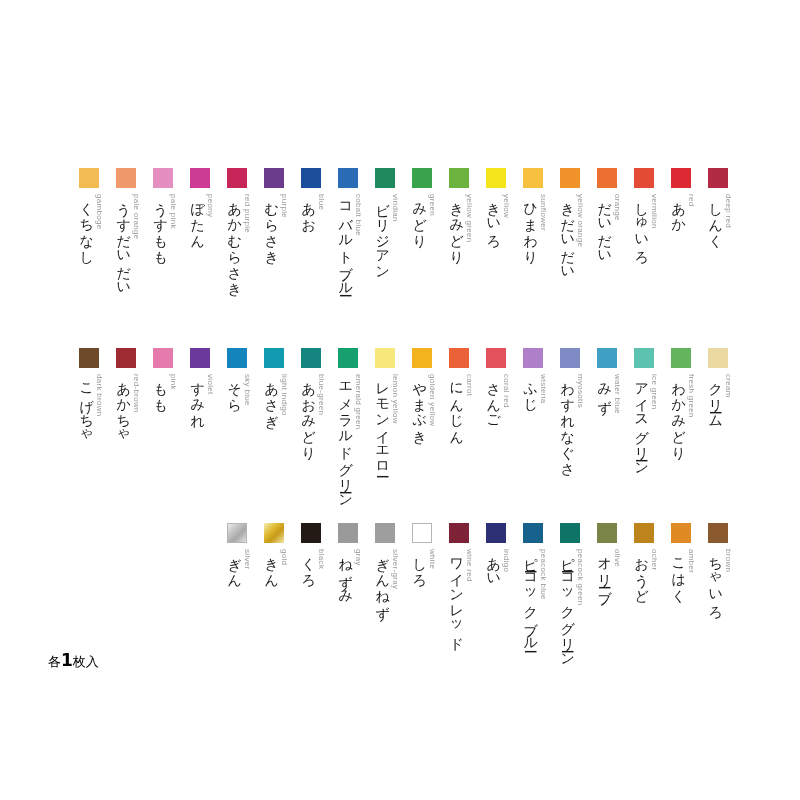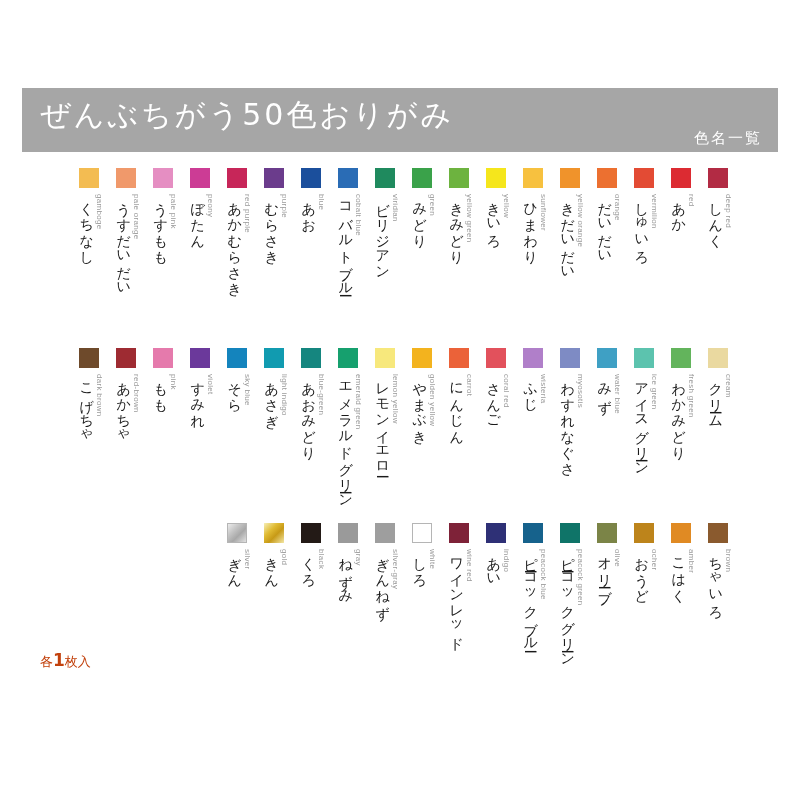--- a/index.html
+++ b/index.html
@@ -81,35 +81,31 @@
     line-height:1;
     color:#9a9a9a;
     letter-spacing:0.3px;
     white-space:nowrap;
     margin-left:1px;
     padding-top:1px;
   }
 
   
   .footer{
-    position:absolute;left:40px;top:650px;
+    position:absolute;left:48px;top:650px;
     font-family:"DejaVu Sans","Liberation Sans",sans-serif;
-    font-size:13px;color:#c2410c;white-space:nowrap;
+    font-size:13px;color:#000000;white-space:nowrap;
   }
   .footer .qty{font-size:17px;font-weight:700;}
 </style>
 </head>
 <body>
 
 <div class="page">
 
-  <div class="header-band">
-    <div class="header-title">ぜんぶちがう50色おりがみ</div>
-    <div class="header-sub">色名一覧</div>
-  </div>
 
   <div class="row" id="row-0">
       <div class="swatch-cell">
         <div class="swatch" style="background: rgb(178, 43, 68);"></div>
         <div class="labels">
           <div class="name-ja">しんく</div>
           <div class="name-en">deep red</div>
         </div>
       </div>
       <div class="swatch-cell">

